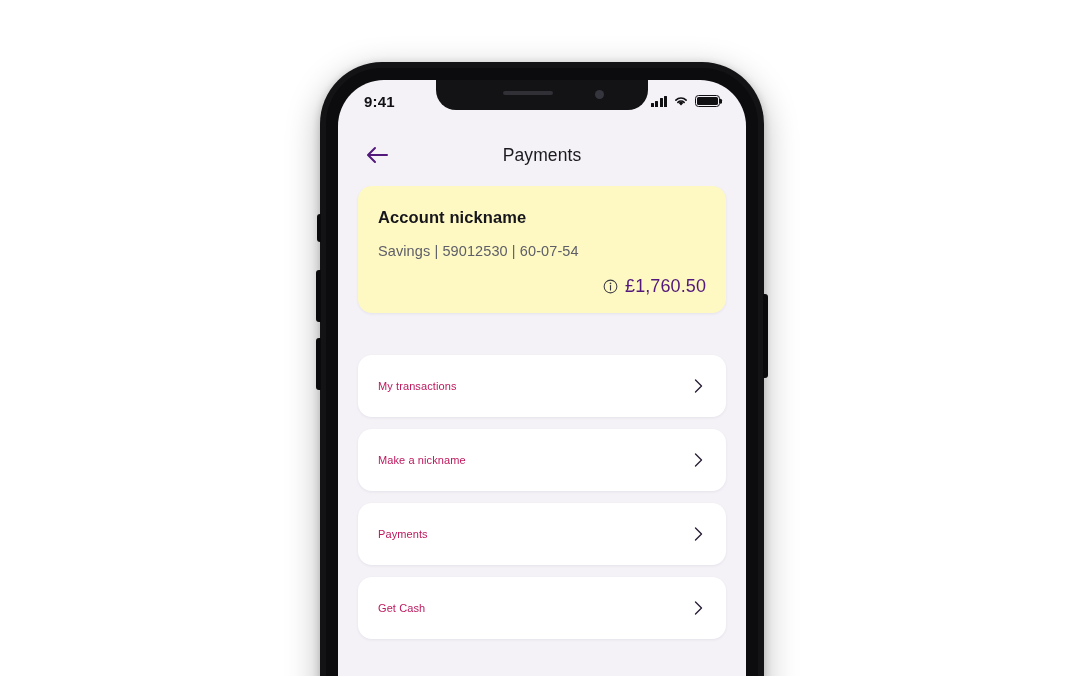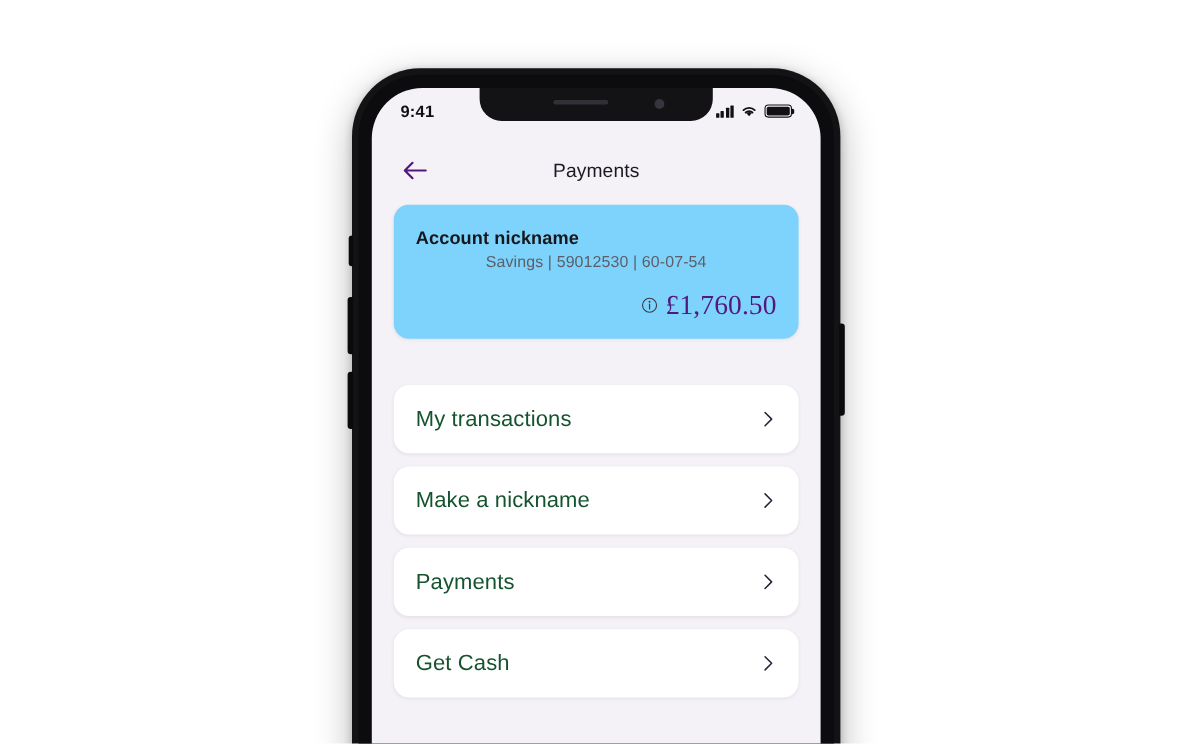--- a/index.html
+++ b/index.html
@@ -231,78 +231,76 @@
     left: 0;
     top: 106px;
     width: 100%;
     bottom: 0;
     padding: 0 20px;
     box-sizing: border-box;
     overflow: hidden;
   }
 
   .account-card {
-    background: #7dd3fc;
+    background: #fef9c3;
     border-radius: 14px;
     padding: 22px 20px 18px 20px;
     box-shadow: 0 1px 3px rgba(40,25,70,0.07);
     margin-bottom: 42px;
   }
   .account-name {
     font-size: 16.5px;
     font-weight: bold;
     color: #16161c;
     letter-spacing: 0.1px;
   }
   .account-meta {
-    margin-top: 4px;
+    margin-top: 16px;
     font-size: 14.5px;
     color: #5e5e68;
     letter-spacing: 0.1px;
-    text-align: center;
   }
   .balance-row {
     margin-top: 18px;
     display: flex;
     align-items: center;
     justify-content: flex-end;
     gap: 7px;
   }
   .info-icon {
     width: 15px;
     height: 15px;
     display: block;
   }
   .balance-amount {
-    font-size: 25px;
+    font-size: 18px;
     color: #53187c;
     letter-spacing: 0.1px;
     line-height: 1;
-    font-family: Liberation Serif, serif;
   }
 
   .menu-list {
     display: flex;
     flex-direction: column;
     gap: 12px;
   }
   .menu-item {
     background: #ffffff;
     border-radius: 14px;
     height: 62px;
     display: flex;
     align-items: center;
     justify-content: space-between;
     padding: 0 20px;
     box-shadow: 0 1px 3px rgba(40,25,70,0.07);
     cursor: pointer;
   }
   .menu-label {
-    font-size: 20px;
-    color: #14532d;
+    font-size: 11px;
+    color: #be185d;
     letter-spacing: 0.1px;
   }
   .chev {
     width: 16px;
     height: 16px;
     display: block;
     flex: none;
   }
 </style>
 </head>

